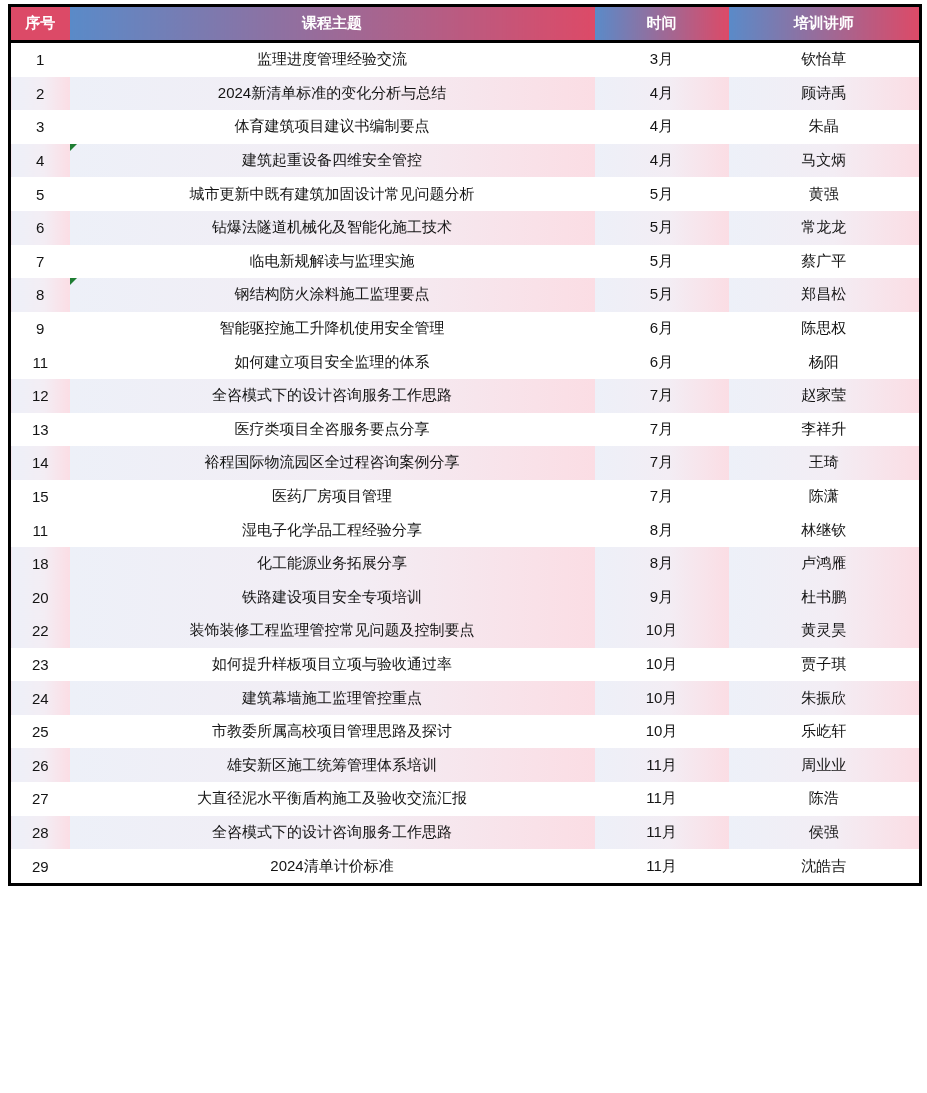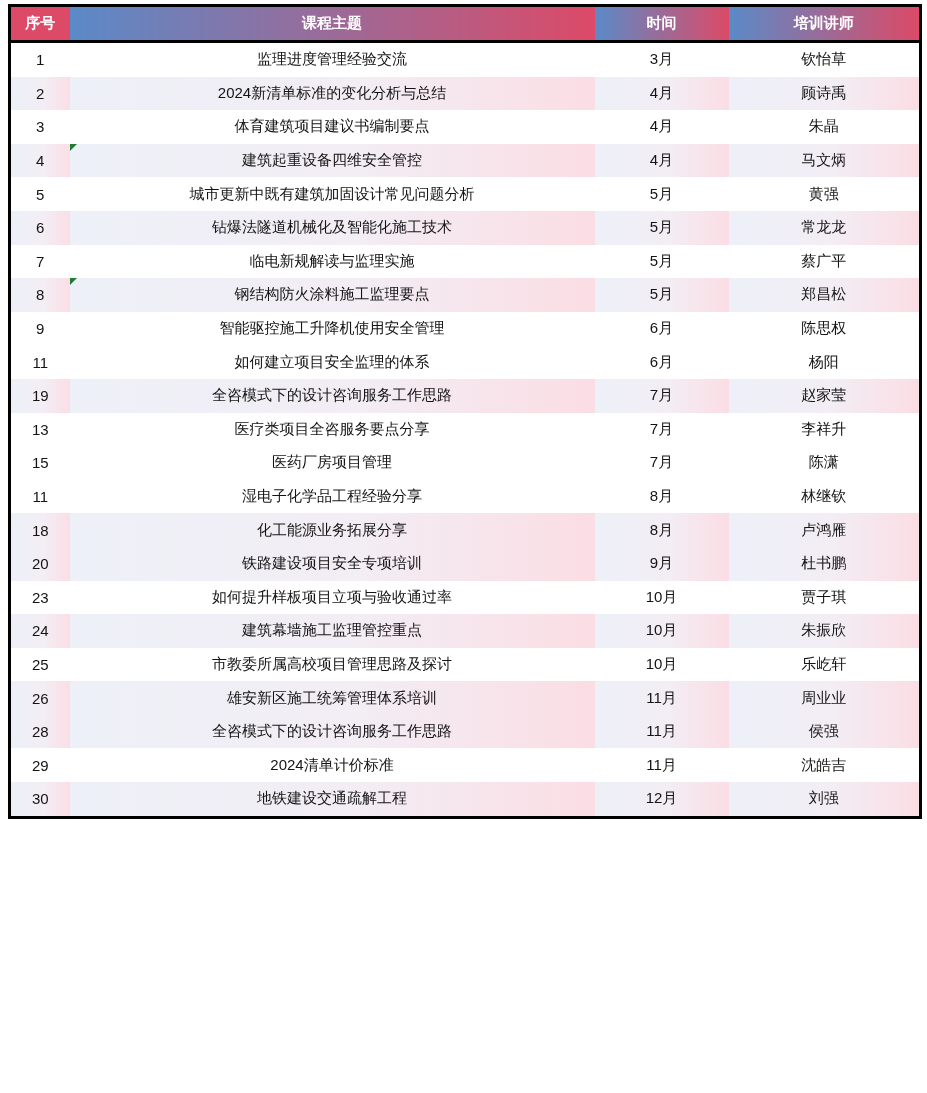--- a/index.html
+++ b/index.html
@@ -137,30 +137,36 @@
           <td>6月</td>
           <td>陈思权</td>
         </tr>
         <tr>
           <td>11</td>
           <td>如何建立项目安全监理的体系</td>
           <td>6月</td>
           <td>杨阳</td>
         </tr>
         <tr class="alt">
-          <td>19</td>
+          <td>12</td>
           <td>全咨模式下的设计咨询服务工作思路</td>
           <td>7月</td>
           <td>赵家莹</td>
         </tr>
         <tr>
           <td>13</td>
           <td>医疗类项目全咨服务要点分享</td>
           <td>7月</td>
           <td>李祥升</td>
+        </tr>
+        <tr class="alt">
+          <td>14</td>
+          <td>裕程国际物流园区全过程咨询案例分享</td>
+          <td>7月</td>
+          <td>王琦</td>
         </tr>
         <tr>
           <td>15</td>
           <td>医药厂房项目管理</td>
           <td>7月</td>
           <td>陈潇</td>
         </tr>
         <tr>
           <td>11</td>
           <td>湿电子化学品工程经验分享</td>
@@ -172,20 +178,26 @@
           <td>化工能源业务拓展分享</td>
           <td>8月</td>
           <td>卢鸿雁</td>
         </tr>
         <tr class="alt">
           <td>20</td>
           <td>铁路建设项目安全专项培训</td>
           <td>9月</td>
           <td>杜书鹏</td>
         </tr>
+        <tr class="alt">
+          <td>22</td>
+          <td>装饰装修工程监理管控常见问题及控制要点</td>
+          <td>10月</td>
+          <td>黄灵昊</td>
+        </tr>
         <tr>
           <td>23</td>
           <td>如何提升样板项目立项与验收通过率</td>
           <td>10月</td>
           <td>贾子琪</td>
         </tr>
         <tr class="alt">
           <td>24</td>
           <td>建筑幕墙施工监理管控重点</td>
           <td>10月</td>
@@ -196,33 +208,33 @@
           <td>市教委所属高校项目管理思路及探讨</td>
           <td>10月</td>
           <td>乐屹轩</td>
         </tr>
         <tr class="alt">
           <td>26</td>
           <td>雄安新区施工统筹管理体系培训</td>
           <td>11月</td>
           <td>周业业</td>
         </tr>
+        <tr>
+          <td>27</td>
+          <td>大直径泥水平衡盾构施工及验收交流汇报</td>
+          <td>11月</td>
+          <td>陈浩</td>
+        </tr>
         <tr class="alt">
           <td>28</td>
           <td>全咨模式下的设计咨询服务工作思路</td>
           <td>11月</td>
           <td>侯强</td>
         </tr>
         <tr>
           <td>29</td>
           <td>2024清单计价标准</td>
           <td>11月</td>
           <td>沈皓吉</td>
-        </tr>
-        <tr class="alt">
-          <td>30</td>
-          <td>地铁建设交通疏解工程</td>
-          <td>12月</td>
-          <td>刘强</td>
         </tr>
       </tbody>
   </table>
 </div>
 
 </body></html>

